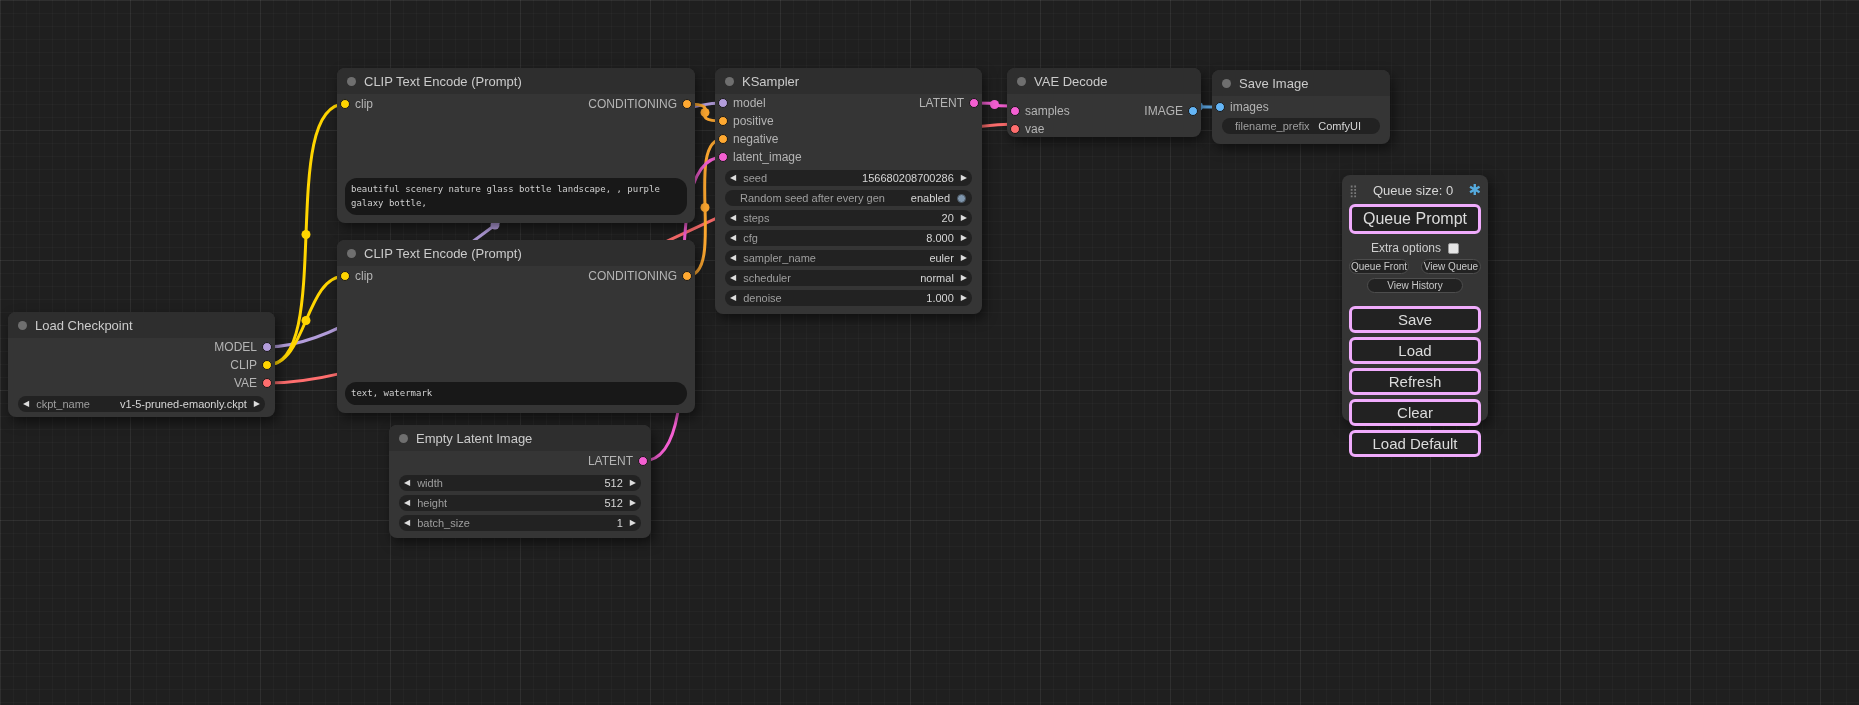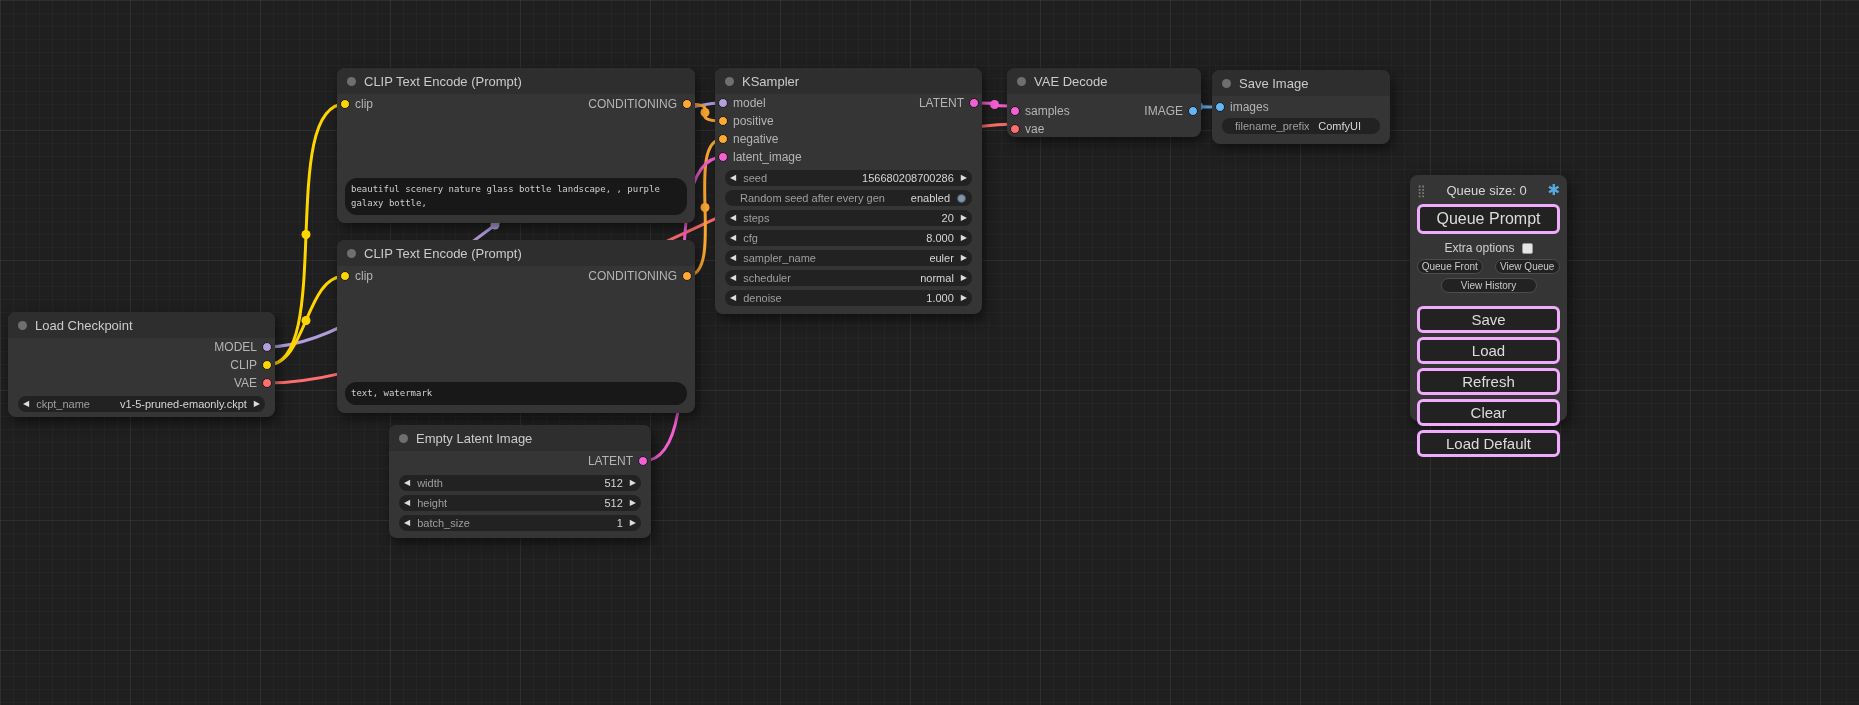--- a/index.html
+++ b/index.html
@@ -50,21 +50,21 @@
   .knob { width:9px; height:9px; border-radius:50%; background:#7f96ad; border:1px solid #4a5560; margin-right:1px; flex:none; }
 
   .ta {
     position:absolute; left:8px; right:8px; bottom:8px; background:#181818; border-radius:12px;
     padding:5px 6px; font-family:"DejaVu Sans Mono", monospace; font-size:9px; line-height:1.5;
     color:#cfcfcf; white-space:pre-wrap; word-break:break-word; overflow:hidden;
   }
 
   
   #menu {
-    position:absolute; z-index:3; left:1410px; top:175px; width:157px; height:246px;
+    position:absolute; z-index:3; left:1342px; top:175px; width:146px; height:246px;
     background:#353535; border-radius:8px; box-shadow:3px 5px 14px rgba(0,0,0,.55);
     padding:5px 7px; color:#d0d0d0;
   }
   .mhead { display:flex; align-items:center; height:20px; }
   .grip::before { content:"⣿"; color:#7a7a7a; font-size:12px; }
   .qsize { flex:1; text-align:center; font-size:13px; color:#d6d6d6; }
   .gear::before { content:"✱"; color:#55aadd; font-size:15px; }
   .btn {
     display:block; width:100%; background:#222; border:3px solid #f0abfc; border-radius:6px;
     color:#dcdcdc; font-family:"Liberation Sans",sans-serif; font-size:15px; text-align:center;

